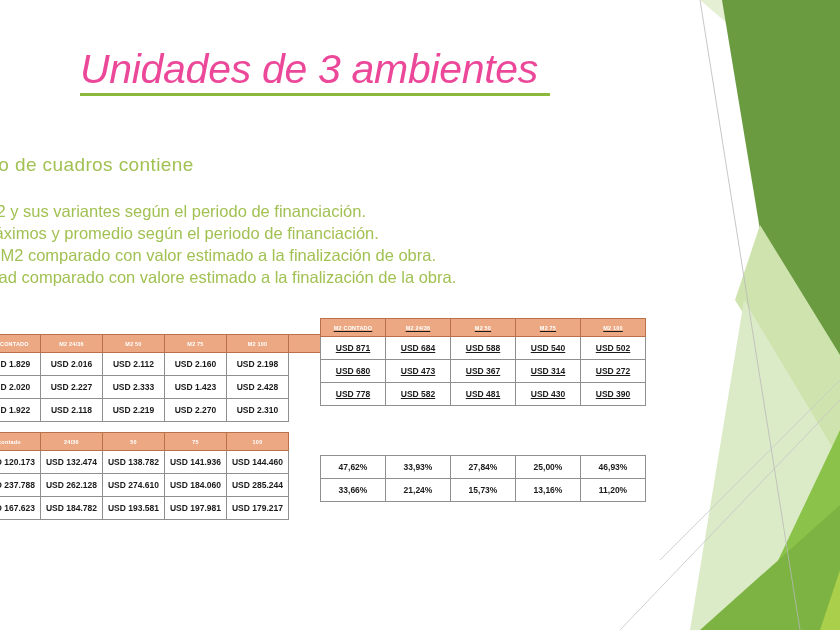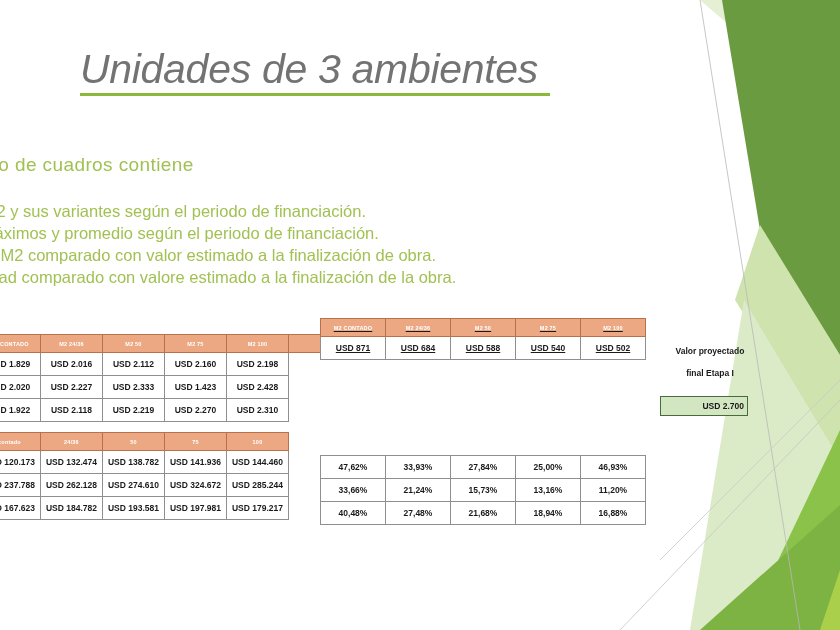--- a/index.html
+++ b/index.html
@@ -35,21 +35,21 @@
   #title-block {
     position: absolute;
     left: 80px;
     top: 48px;
     width: 480px;
   }
   #slide-title {
     font-size: 41px;
     font-style: italic;
     font-weight: normal;
-    color: #737373;
+    color: #ec4899;
     letter-spacing: -0.3px;
     line-height: 1.05;
     white-space: nowrap;
   }
   #title-rule {
     margin-top: 2px;
     height: 3px;
     width: 470px;
     background: #8CB83C;
   }
@@ -263,20 +263,34 @@
         <td class="hdr">M2 75</td>
         <td class="hdr">M2 100</td>
       </tr>
       <tr>
         <td class="val">USD 871</td>
         <td class="val">USD 684</td>
         <td class="val">USD 588</td>
         <td class="val">USD 540</td>
         <td class="val">USD 502</td>
       </tr>
+      <tr>
+        <td class="val">USD 680</td>
+        <td class="val">USD 473</td>
+        <td class="val">USD 367</td>
+        <td class="val">USD 314</td>
+        <td class="val">USD 272</td>
+      </tr>
+      <tr>
+        <td class="val">USD 778</td>
+        <td class="val">USD 582</td>
+        <td class="val">USD 481</td>
+        <td class="val">USD 430</td>
+        <td class="val">USD 390</td>
+      </tr>
     </tbody>
   </table>
 
   <table class="sheet" id="table-total-price">
     <tbody>
       <tr>
         <td class="hdr">contado</td>
         <td class="hdr">24/36</td>
         <td class="hdr">50</td>
         <td class="hdr">75</td>
@@ -286,21 +300,21 @@
         <td class="val">USD 120.173</td>
         <td class="val">USD 132.474</td>
         <td class="val">USD 138.782</td>
         <td class="val">USD 141.936</td>
         <td class="val">USD 144.460</td>
       </tr>
       <tr>
         <td class="val">USD 237.788</td>
         <td class="val">USD 262.128</td>
         <td class="val">USD 274.610</td>
-        <td class="val">USD 324.672</td>
+        <td class="val">USD 184.060</td>
         <td class="val">USD 285.244</td>
       </tr>
       <tr>
         <td class="val">USD 167.623</td>
         <td class="val">USD 184.782</td>
         <td class="val">USD 193.581</td>
         <td class="val">USD 197.981</td>
         <td class="val">USD 179.217</td>
       </tr>
     </tbody>
@@ -315,29 +329,17 @@
         <td class="val">25,00%</td>
         <td class="val">46,93%</td>
       </tr>
       <tr>
         <td class="val">33,66%</td>
         <td class="val">21,24%</td>
         <td class="val">15,73%</td>
         <td class="val">13,16%</td>
         <td class="val">11,20%</td>
       </tr>
-      <tr>
-        <td class="val">40,48%</td>
-        <td class="val">27,48%</td>
-        <td class="val">21,68%</td>
-        <td class="val">18,94%</td>
-        <td class="val">16,88%</td>
-      </tr>
     </tbody>
   </table>
 
-  <div id="projected-value">
-    <div class="proj-line">Valor proyectado</div>
-    <div class="proj-line">final Etapa I</div>
-    <div id="projected-box">USD 2.700</div>
-  </div>
 
 </div>
 
 </body></html>

